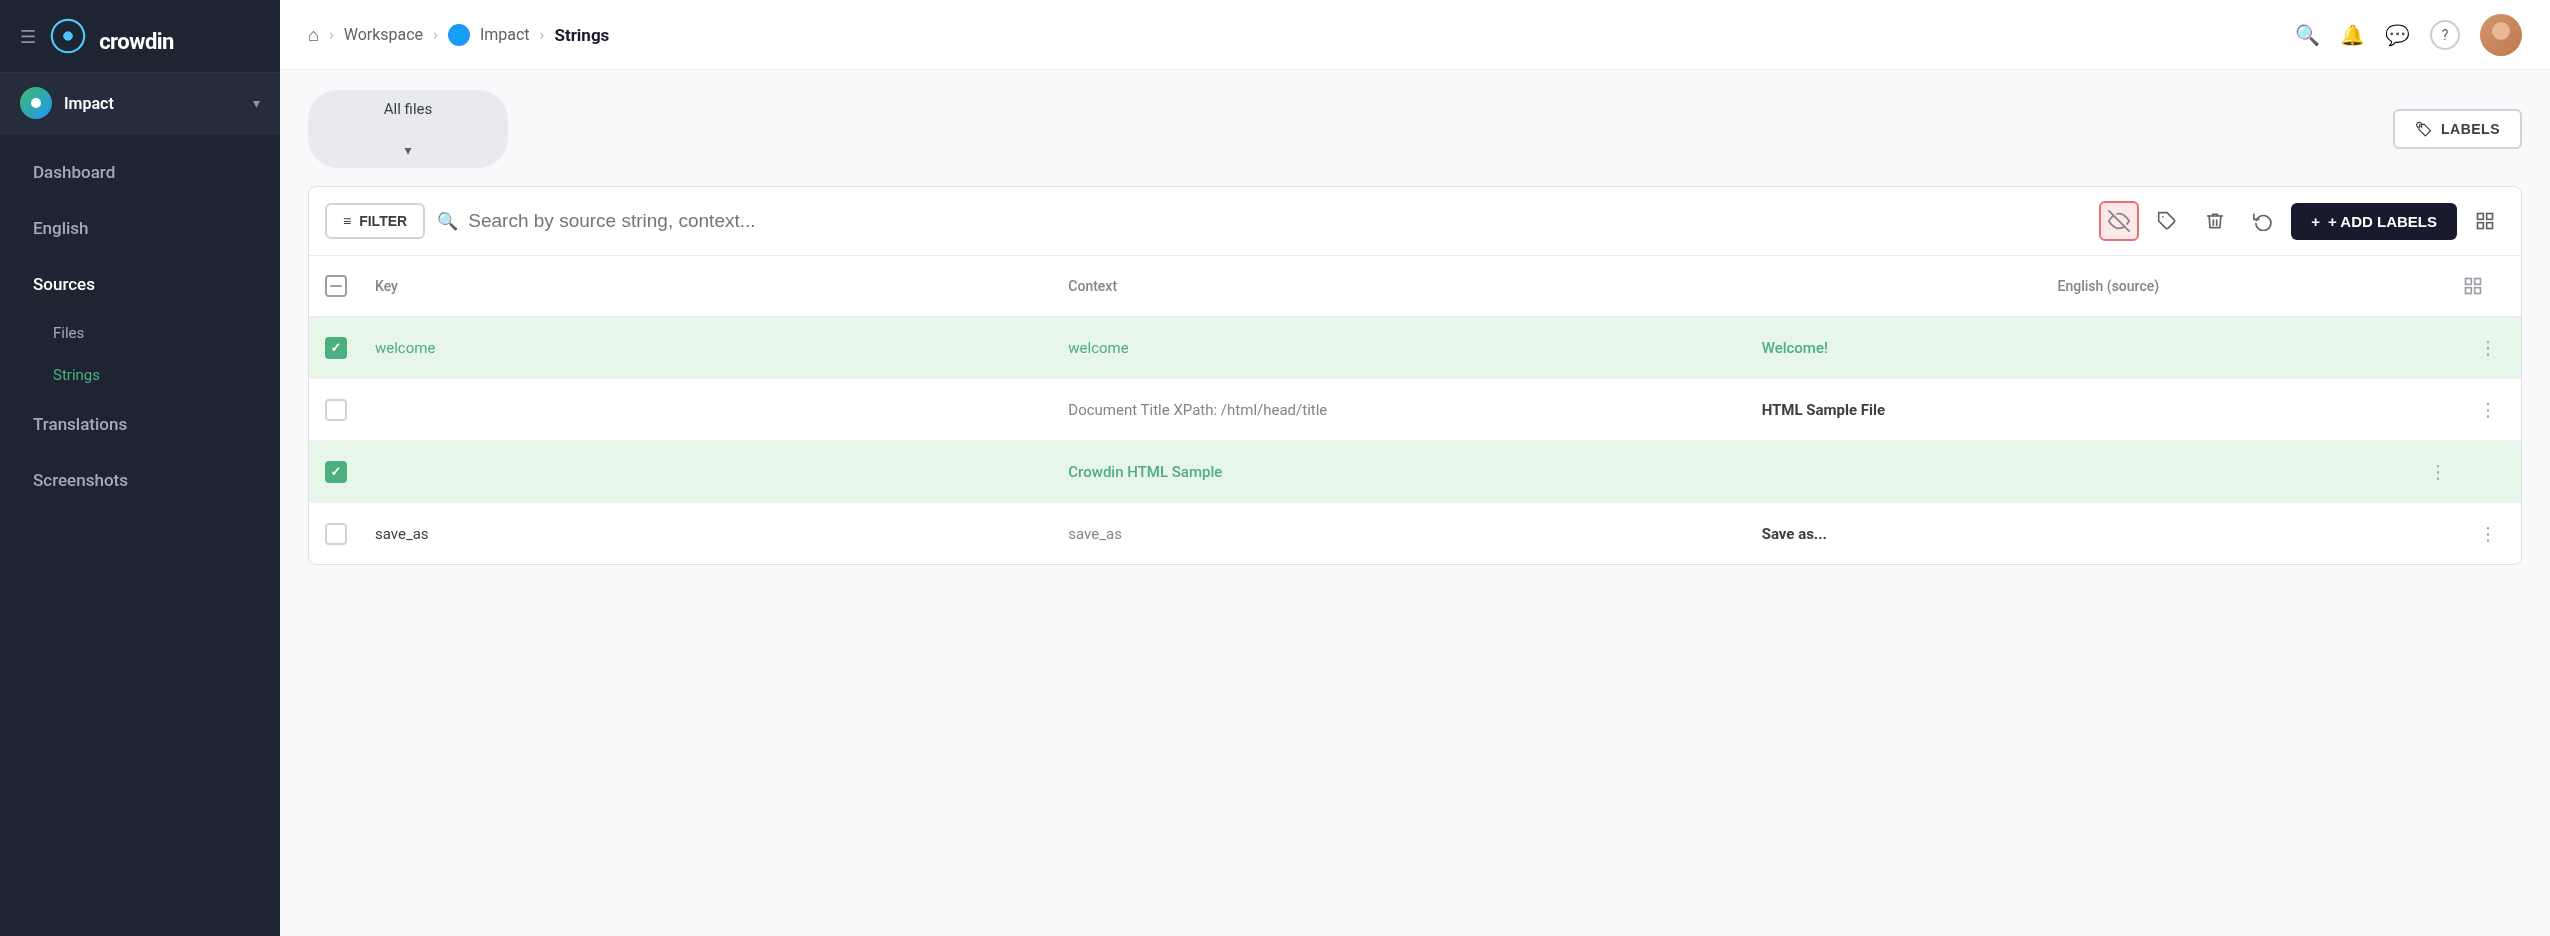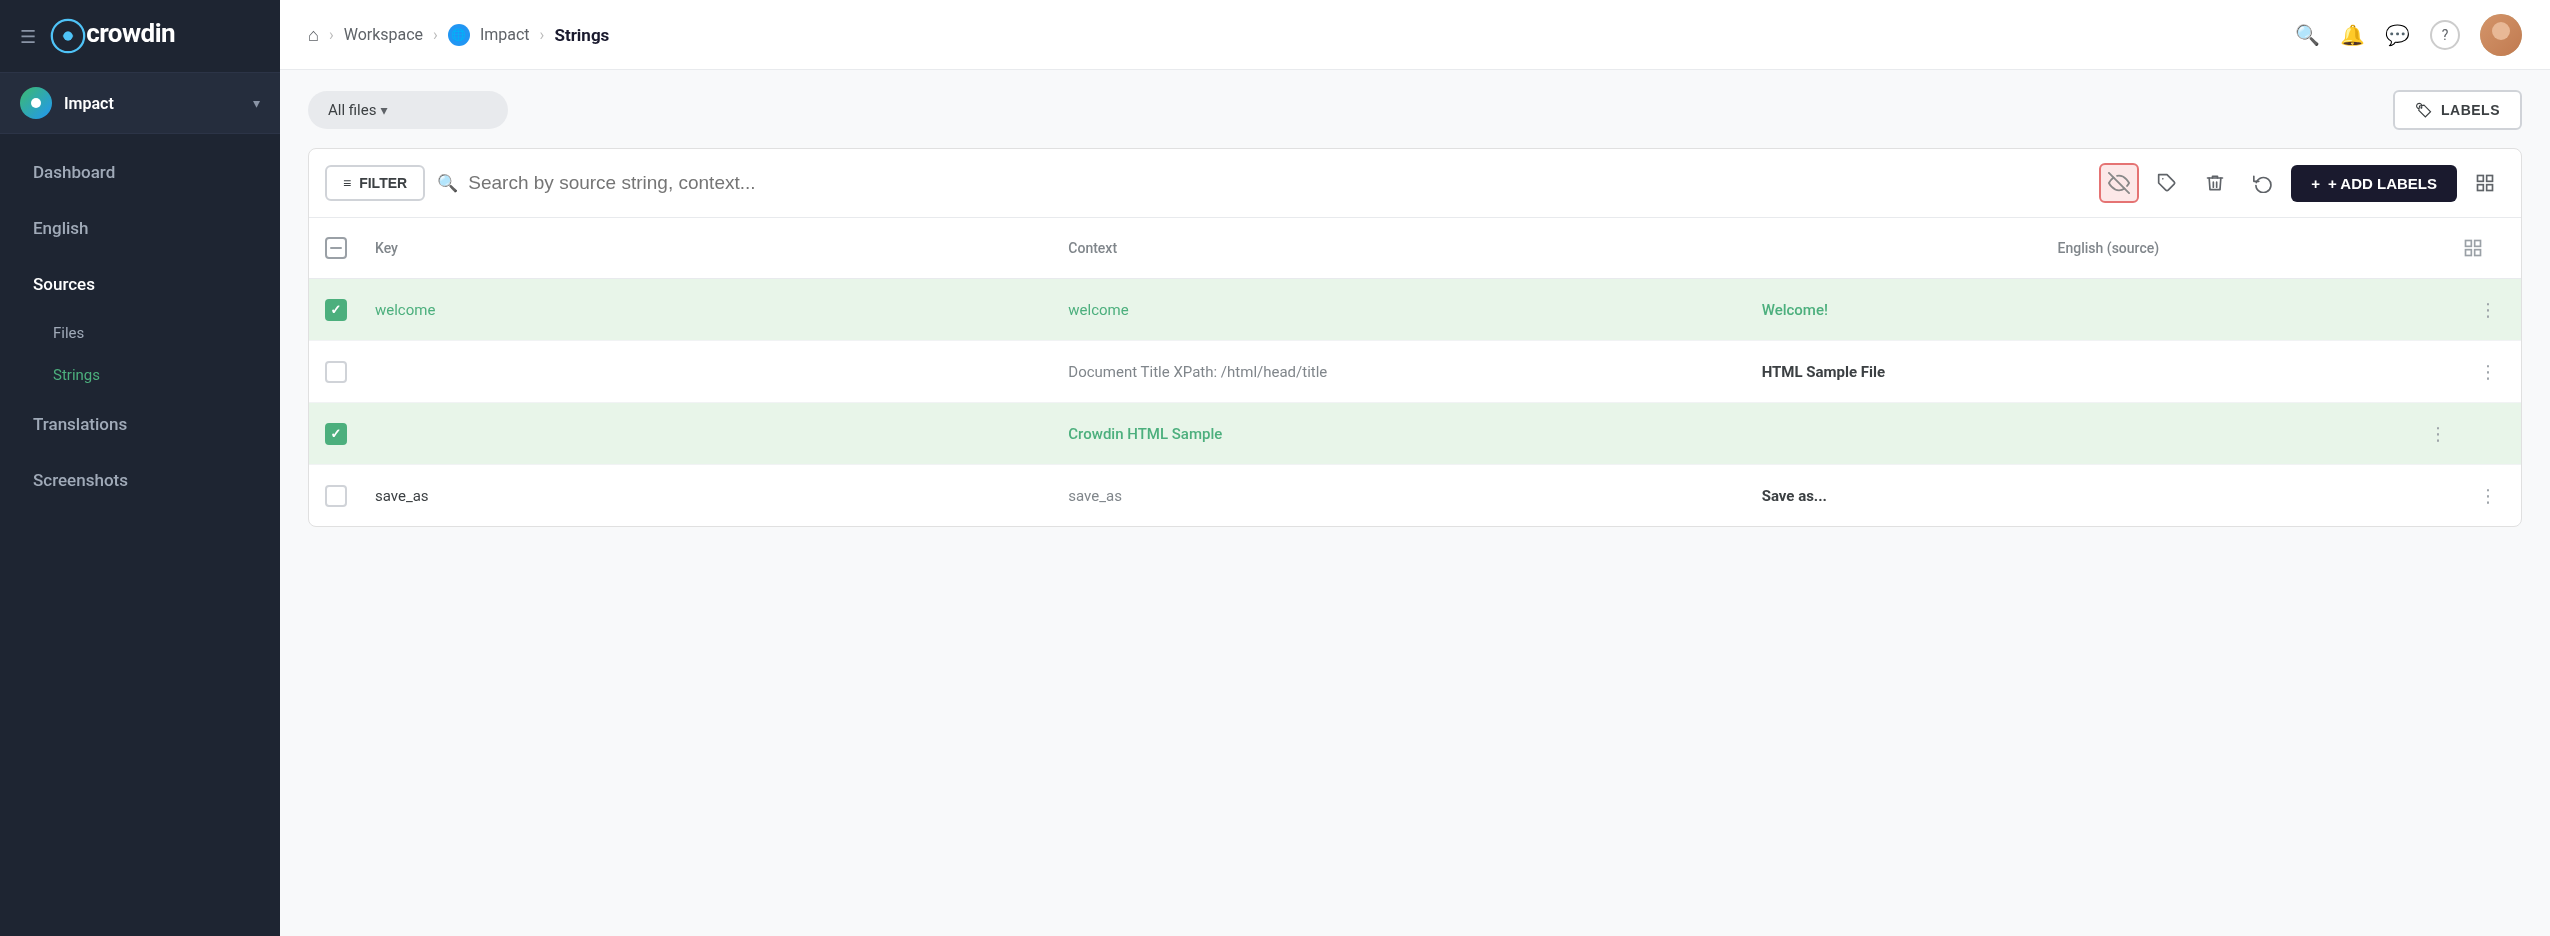--- a/index.html
+++ b/index.html
@@ -22,23 +22,23 @@
       border-bottom: 1px solid #2c3447;
     }
     .hamburger-icon {
       color: #8a94a6;
       font-size: 18px;
       cursor: pointer;
       margin-right: 14px;
     }
     .logo {
       display: flex;
-      align-items: flex-start;
-      gap: 0;
-      font-size: 26px;
+      align-items: flex-end;
+      gap: 13px;
+      font-size: 22px;
       font-weight: 700;
       color: #fff;
       letter-spacing: -0.5px;
     }
     .logo-icon {
       width: 36px;
       height: 36px;
     }
 
     .project-selector {
@@ -207,22 +207,23 @@
 
     .files-dropdown {
       display: flex;
       align-items: center;
       background: #e8eaed;
       border-radius: 30px;
       padding: 10px 20px;
       font-size: 15px;
       color: #3c4043;
       cursor: pointer;
-      gap: 4px;
+      gap: 24px;
       min-width: 200px;
+      flex-direction: column;
     }
     .files-dropdown-arrow { color: #5f6368; font-size: 14px; }
 
     .labels-btn {
       display: flex;
       align-items: center;
       gap: 8px;
       border: 2px solid #d0d3d8;
       border-radius: 6px;
       padding: 10px 20px;

